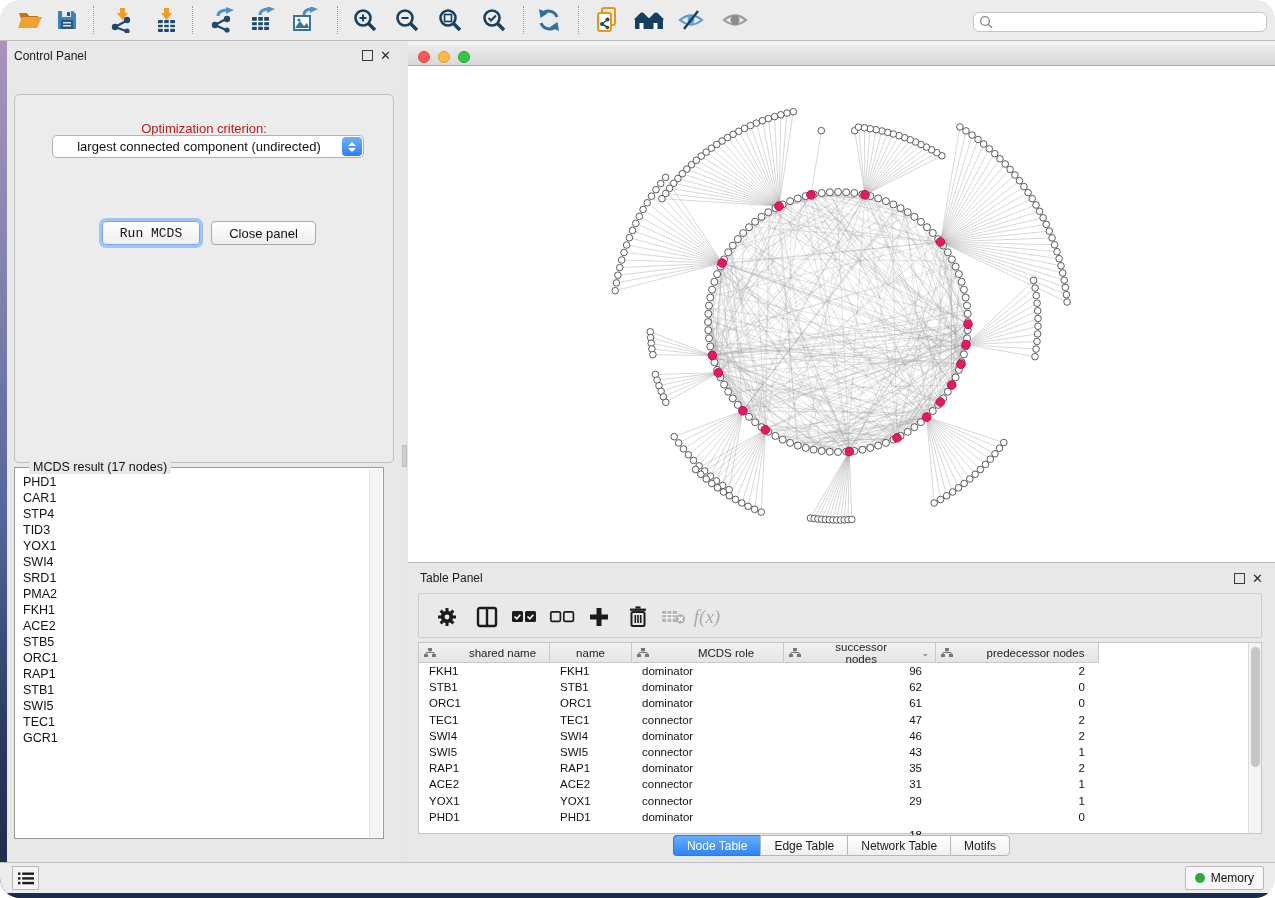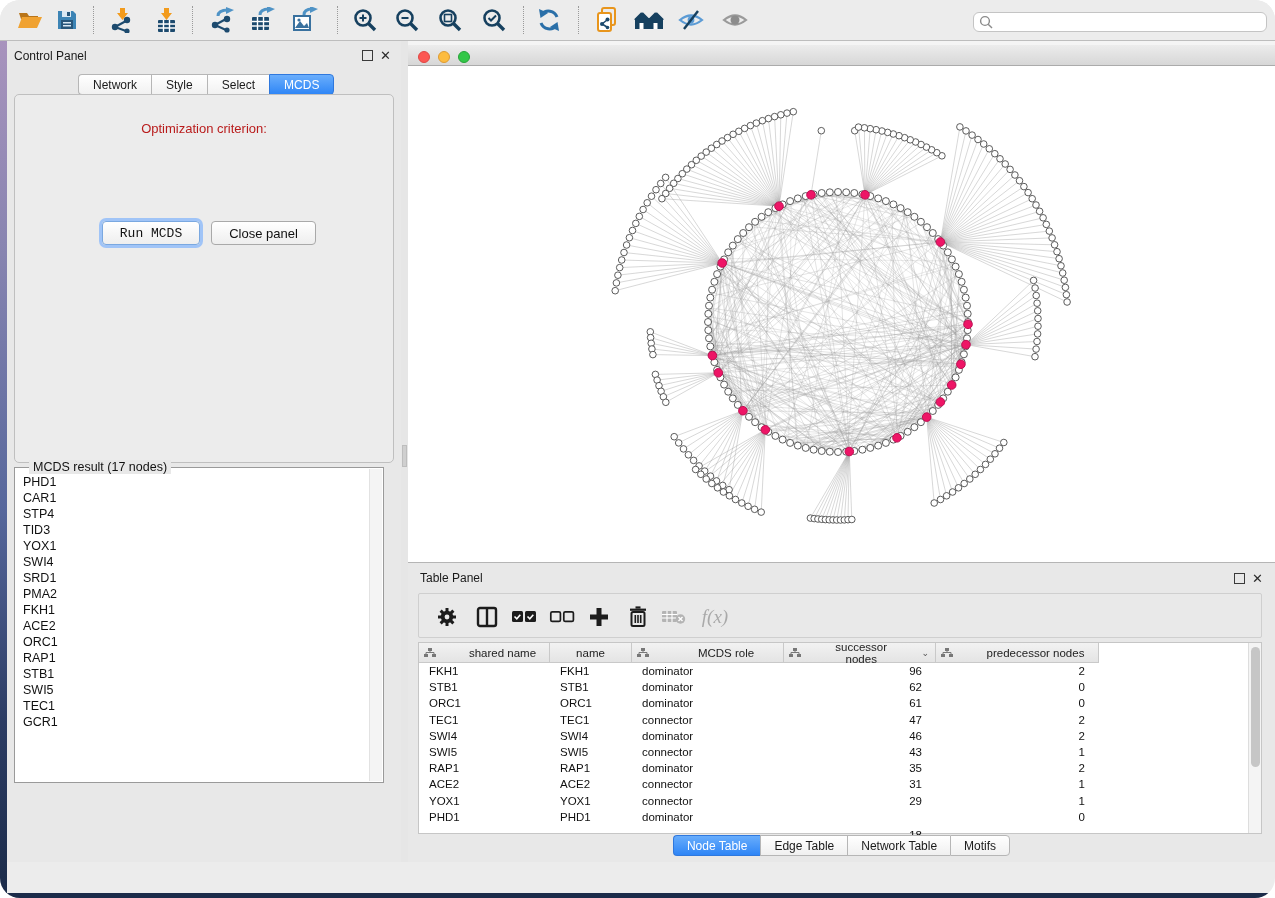--- a/index.html
+++ b/index.html
@@ -35,21 +35,21 @@
   .opt-label { position:absolute; left:0; top:26px; width:100%; text-align:center; font-size:13px; color:#b91c1c; }
   .combo { position:absolute; left:37px; top:40px; width:312px; height:23px; background:#fff; border:1px solid #b2b2b2; border-radius:5px; display:flex; align-items:center; }
   .combo .val { flex:1; text-align:center; font-size:13px; color:#111; padding-right:18px; }
   .stepper { position:absolute; right:1px; top:1px; width:20px; height:19px; border-radius:4px; background:linear-gradient(#6db1fd,#2e7ef7); display:flex; flex-direction:column; align-items:center; justify-content:center; gap:2px; }
   .stepper i { width:0; height:0; border-left:4px solid transparent; border-right:4px solid transparent; }
   .stepper .up { border-bottom:4px solid #fff; }
   .stepper .dn { border-top:4px solid #fff; }
   .btn { position:absolute; height:24px; background:linear-gradient(#ffffff,#eeeeee); border:1px solid #a9a9a9; border-radius:4px; font-size:13px; color:#111; display:flex; align-items:center; justify-content:center; }
   .btn.focus { box-shadow:0 0 0 3px rgba(110,170,255,.6); border-color:#7aa8e0;font-family:Liberation Mono, monospace; }
 
-  .groupbox { position:absolute; left:7px; top:426px; width:370px; height:316px; background:#fff; border:1px solid #9a9a9a; }
+  .groupbox { position:absolute; left:7px; top:426px; width:370px; height:372px; background:#fff; border:1px solid #9a9a9a; }
   .group-legend { position:absolute; left:14px; top:-8px; background:#e8e8e8; padding:0 4px; font-size:12.5px; color:#111; }
   .mcds-list { position:absolute; left:1px; top:6px; bottom:1px; right:14px; overflow:hidden; }
   .mcds-item { font-size:12.5px; color:#111; padding-left:7px; height:16px; line-height:16px; }
   .list-scroll { position:absolute; right:1px; top:1px; bottom:1px; width:13px; background:#f4f4f4; border-left:1px solid #e2e2e2; }
 
   .vsplit { position:absolute; left:401px; top:41px; width:7px; height:821px; background:#e6e6e6; }
   .vsplit .handle { position:absolute; left:1px; top:404px; width:5px; height:22px; background:#cfcfcf; border:1px solid #bdbdbd; }
 
   
   .netwin { position:absolute; left:408px; top:41px; width:867px; height:521px; background:#f4f4f4; }
@@ -257,44 +257,46 @@
         </svg>
     </div>
   </div>
 
   <div class="cpanel">
     <div class="panel-head">Control Panel</div>
     <div class="wbtns" style="right:10px">
       <div class="float-btn"></div>
       <div class="close-btn">✕</div>
     </div>
-    <div class="tabs-row" id="cp-tabs">
-        <div class="tab">Network</div>
-        <div class="tab">Style</div>
-        <div class="tab">Select</div>
-        <div class="tab active">MCDS</div>
-      </div>
     <div class="cp-box">
       <div class="opt-label">Optimization criterion:</div>
+      <div class="combo">
+        <span class="val">largest connected component (undirected)</span>
+        <span class="stepper">
+            <i class="up"></i>
+            <i class="dn"></i>
+          </span>
+      </div>
       <div class="btn focus" style="left:87px; top:126px; width:98px;">Run MCDS</div>
       <div class="btn" style="left:196px; top:126px; width:105px;">Close panel</div>
     </div>
     <div class="groupbox">
       <div class="group-legend">MCDS result (17 nodes)</div>
       <div class="mcds-list" id="mcds-list">
           <div class="mcds-item">PHD1</div>
           <div class="mcds-item">CAR1</div>
           <div class="mcds-item">STP4</div>
           <div class="mcds-item">TID3</div>
           <div class="mcds-item">YOX1</div>
           <div class="mcds-item">SWI4</div>
           <div class="mcds-item">SRD1</div>
           <div class="mcds-item">PMA2</div>
           <div class="mcds-item">FKH1</div>
           <div class="mcds-item">ACE2</div>
+          <div class="mcds-item">STB5</div>
           <div class="mcds-item">ORC1</div>
           <div class="mcds-item">RAP1</div>
           <div class="mcds-item">STB1</div>
           <div class="mcds-item">SWI5</div>
           <div class="mcds-item">TEC1</div>
           <div class="mcds-item">GCR1</div>
         </div>
       <div class="list-scroll"></div>
     </div>
   </div>
@@ -1210,21 +1212,21 @@
             <g stroke="#fff" stroke-width="1.1">
               <line x1="1" y1="6.5" x2="16" y2="6.5"></line>
               <line x1="1" y1="10" x2="16" y2="10"></line>
               <line x1="6" y1="3" x2="6" y2="14"></line>
               <line x1="11" y1="3" x2="11" y2="14"></line>
             </g>
             <circle cx="19.5" cy="11" r="4.7" fill="#b4b4b4"></circle>
             <path d="M17.5 9l4 4M21.5 9l-4 4" stroke="#fff" stroke-width="1.4"></path>
           </svg>
       </div>
-      <div class="tp-icon" style="left:280px">
+      <div class="tp-icon" style="left:272px">
         <span class="fx">f(x)</span>
       </div>
     </div>
 
     <div class="table-wrap">
       <div class="thead" id="thead">
           <div class="th" style="width: 131px;">
             <svg class="tree" width="12" height="10" viewBox="0 0 12 10">
               <g fill="#777">
                 <rect x="4" y="0" width="4" height="3"></rect>
@@ -1351,13 +1353,31 @@
     </div>
 
     <div class="btabs" id="btabs">
         <div class="btab active">Node Table</div>
         <div class="btab">Edge Table</div>
         <div class="btab">Network Table</div>
         <div class="btab">Motifs</div>
       </div>
   </div>
 
+  <div class="statusbar">
+    <div class="listbtn">
+      <svg width="16" height="13" viewBox="0 0 16 13">
+          <g fill="#1c1c1c">
+            <rect x="0" y="0.5" width="2.4" height="2.4"></rect>
+            <rect x="0" y="5.2" width="2.4" height="2.4"></rect>
+            <rect x="0" y="9.9" width="2.4" height="2.4"></rect>
+            <rect x="4.2" y="0.5" width="11.8" height="2.4"></rect>
+            <rect x="4.2" y="5.2" width="11.8" height="2.4"></rect>
+            <rect x="4.2" y="9.9" width="11.8" height="2.4"></rect>
+          </g>
+        </svg>
+    </div>
+    <div class="membtn">
+      <span class="memdot" style="background: rgb(45, 170, 63);"></span>
+      <span>Memory</span>
+    </div>
+  </div>
 </div>
 
 </body></html>

